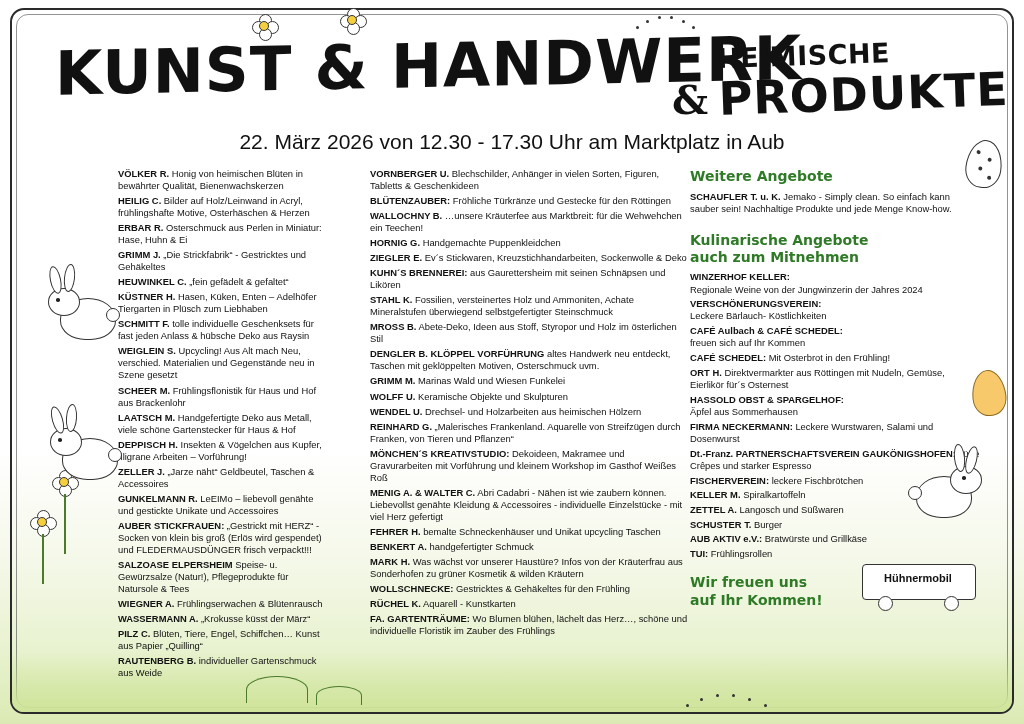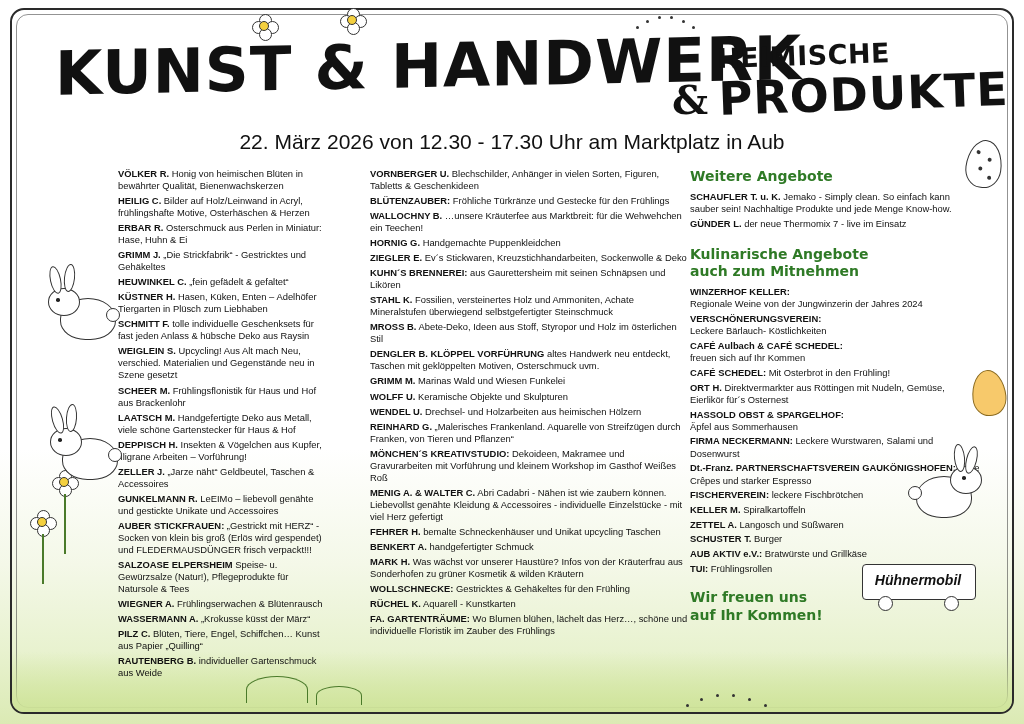--- a/index.html
+++ b/index.html
@@ -101,21 +101,21 @@
   .flower .core{position:absolute;width:8px;height:8px;border-radius:50%;background:#f4d03f;border:1.2px solid #333;left:7px;top:7px;}
   .stem{position:absolute;width:1.6px;background:#4a7a2a;}
   .bunny{position:absolute;}
   .bunny .body{position:absolute;width:54px;height:40px;border:1.8px solid #333;border-radius:55% 55% 50% 50%;background:#fff;}
   .bunny .head{position:absolute;width:30px;height:26px;border:1.8px solid #333;border-radius:50%;background:#fff;}
   .bunny .ear{position:absolute;width:9px;height:26px;border:1.8px solid #333;border-radius:50%;background:#fff;}
   .bunny .eye{position:absolute;width:3.5px;height:3.5px;border-radius:50%;background:#222;}
   .bunny .tail{position:absolute;width:12px;height:12px;border:1.6px solid #333;border-radius:50%;background:#fff;}
   .truck{position:absolute;left:862px;top:556px;width:112px;height:52px;}
   .truck .cab{position:absolute;left:0;top:8px;width:112px;height:34px;border:1.6px solid #333;border-radius:4px;background:#fff;}
-  .truck .label{position:absolute;left:0;top:16px;width:112px;text-align:center;font-size:14px;font-weight:bold;color:#111;font-style:italic;}
+  .truck .label{position:absolute;left:0;top:16px;width:112px;text-align:center;font-size:11px;font-weight:bold;color:#111;}
   .truck .wheel{position:absolute;width:13px;height:13px;border:1.6px solid #333;border-radius:50%;background:#fff;top:40px;}
   .dots-arc{position:absolute;}
   .dots-arc span{position:absolute;width:3px;height:3px;border-radius:50%;background:#333;}
   .bush{position:absolute;border:1.6px solid #4a7a2a;border-radius:50%;background:transparent;}
 </style>
 </head>
 <body>
 
 <div class="page">
   <div class="border-frame"></div>
@@ -148,21 +148,21 @@
     <div class="entry"><span class="nm">AUBER STICKFRAUEN:</span> <span class="tx">„Gestrickt mit HERZ“ - Socken von klein bis groß (Erlös wird gespendet) und FLEDERMAUSDÜNGER frisch verpackt!!!</span></div>
     <div class="entry"><span class="nm">SALZOASE ELPERSHEIM</span> <span class="tx">Speise- u. Gewürzsalze (Natur!), Pflegeprodukte für Natursole &amp; Tees</span></div>
     <div class="entry"><span class="nm">WIEGNER A.</span> <span class="tx">Frühlingserwachen &amp; Blütenrausch</span></div>
     <div class="entry"><span class="nm">WASSERMANN A.</span> <span class="tx">„Krokusse küsst der März“</span></div>
     <div class="entry"><span class="nm">PILZ C.</span> <span class="tx">Blüten, Tiere, Engel, Schiffchen… Kunst aus Papier „Quilling“</span></div>
     <div class="entry"><span class="nm">RAUTENBERG B.</span> <span class="tx">individueller Gartenschmuck aus Weide</span></div>
   </div>
 
   <div class="col col2">
     <div class="entry"><span class="nm">VORNBERGER U.</span> <span class="tx">Blechschilder, Anhänger in vielen Sorten, Figuren, Tabletts &amp; Geschenkideen</span></div>
-    <div class="entry"><span class="nm">BLÜTENZAUBER:</span> <span class="tx">Fröhliche Türkränze und Gestecke für den Frühlings</span></div>
+    <div class="entry"><span class="nm">BLÜTENZAUBER:</span> <span class="tx">Fröhliche Türkränze und Gestecke für den Röttingen</span></div>
     <div class="entry"><span class="nm">WALLOCHNY B.</span> <span class="tx">…unsere Kräuterfee aus Marktbreit: für die Wehwehchen ein Teechen!</span></div>
     <div class="entry"><span class="nm">HORNIG G.</span> <span class="tx">Handgemachte Puppenkleidchen</span></div>
     <div class="entry"><span class="nm">ZIEGLER E.</span> <span class="tx">Ev´s Stickwaren, Kreuzstichhandarbeiten, Sockenwolle &amp; Deko</span></div>
     <div class="entry"><span class="nm">KUHN´S BRENNEREI:</span> <span class="tx">aus Gaurettersheim mit seinen Schnäpsen und Likören</span></div>
     <div class="entry"><span class="nm">STAHL K.</span> <span class="tx">Fossilien, versteinertes Holz und Ammoniten, Achate Mineralstufen überwiegend selbstgefertigter Steinschmuck</span></div>
     <div class="entry"><span class="nm">MROSS B.</span> <span class="tx">Abete-Deko, Ideen aus Stoff, Styropor und Holz im österlichen Stil</span></div>
     <div class="entry"><span class="nm">DENGLER B. KLÖPPEL VORFÜHRUNG</span> <span class="tx">altes Handwerk neu entdeckt, Taschen mit geklöppelten Motiven, Osterschmuck uvm.</span></div>
     <div class="entry"><span class="nm">GRIMM M.</span> <span class="tx">Marinas Wald und Wiesen Funkelei</span></div>
     <div class="entry"><span class="nm">WOLFF U.</span> <span class="tx">Keramische Objekte und Skulpturen</span></div>
     <div class="entry"><span class="nm">WENDEL U.</span> <span class="tx">Drechsel- und Holzarbeiten aus heimischen Hölzern</span></div>
@@ -173,21 +173,20 @@
     <div class="entry"><span class="nm">BENKERT A.</span> <span class="tx">handgefertigter Schmuck</span></div>
     <div class="entry"><span class="nm">MARK H.</span> <span class="tx">Was wächst vor unserer Haustüre? Infos von der Kräuterfrau aus Sonderhofen zu grüner Kosmetik &amp; wilden Kräutern</span></div>
     <div class="entry"><span class="nm">WOLLSCHNECKE:</span> <span class="tx">Gestricktes &amp; Gehäkeltes für den Frühling</span></div>
     <div class="entry"><span class="nm">RÜCHEL K.</span> <span class="tx">Aquarell - Kunstkarten</span></div>
     <div class="entry"><span class="nm">FA. GARTENTRÄUME:</span> <span class="tx">Wo Blumen blühen, lächelt das Herz…, schöne und individuelle Floristik im Zauber des Frühlings</span></div>
   </div>
 
   <div class="col col3">
     <div class="sec-head">Weitere Angebote</div>
     <div class="c3entry"><span class="nm">SCHAUFLER T. u. K.</span> <span>Jemako - Simply clean. So einfach kann sauber sein! Nachhaltige Produkte und jede Menge Know-how.</span></div>
-    <div class="c3entry"><span class="nm">GÜNDER L.</span> <span>der neue Thermomix 7 - live im Einsatz</span></div>
 
     <div class="block-gap"></div>
 
     <div class="sec-head two">
       <span>Kulinarische Angebote</span><br>
       <span>auch zum Mitnehmen</span>
     </div>
 
     <div class="c3entry"><span class="nm">WINZERHOF KELLER:</span><br><span>Regionale Weine von der Jungwinzerin der Jahres 2024</span></div>
     <div class="c3entry"><span class="nm">VERSCHÖNERUNGSVEREIN:</span><br><span>Leckere Bärlauch- Köstlichkeiten</span></div>

